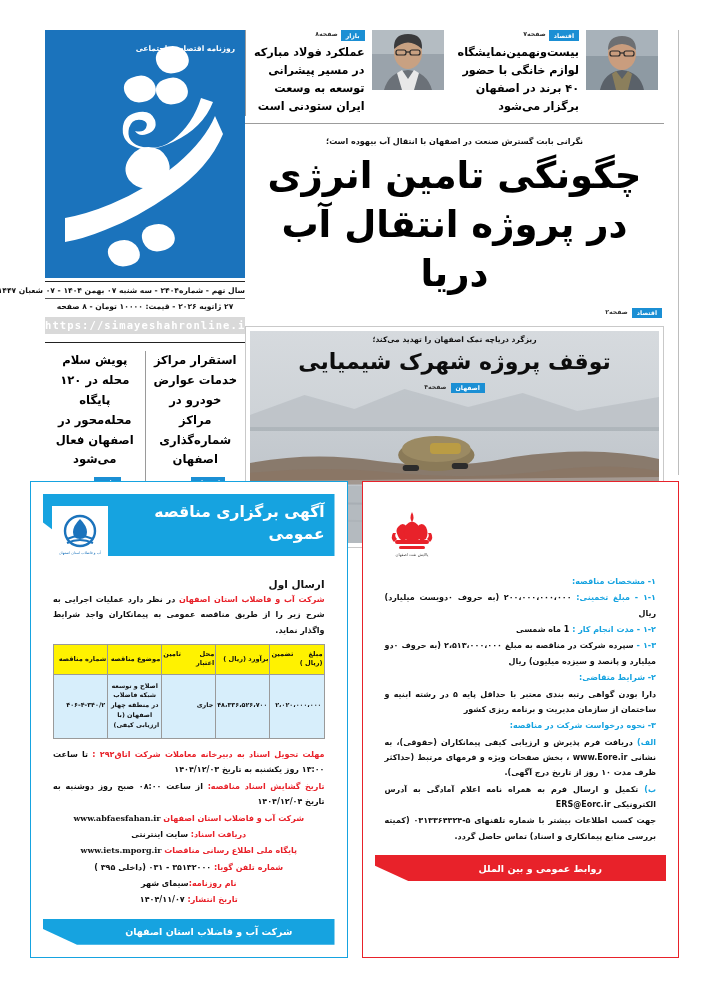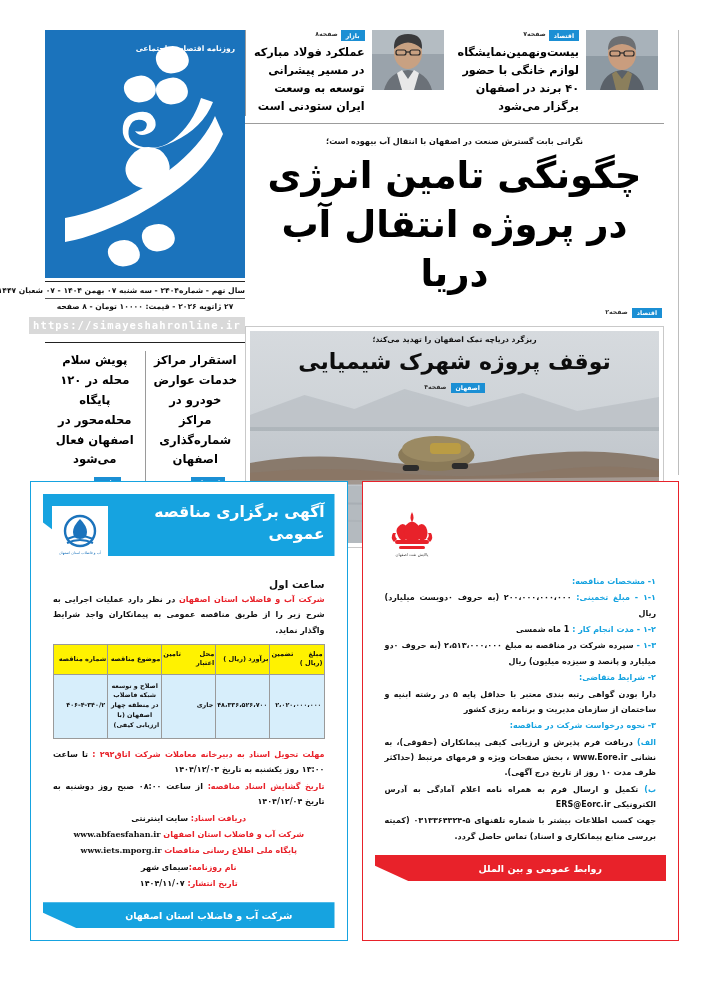--- a/index.html
+++ b/index.html
@@ -77,21 +77,21 @@
     color: #111;
     font-weight: 700;
     line-height: 1.5;
     white-space: nowrap;
     letter-spacing: -0.1px;
   }
 
   .meta-line.second { border-top: 0.8px solid #555; margin-top: 2px; padding-top: 2px; font-weight: 600; }
 
   .url-bar {
-    width: 216px;
+    width: 200px;
     margin-top: 4px;
     background: #d9d9d9;
     color: #ffffff;
     text-align: center;
     font-family: "DejaVu Sans Mono", "Liberation Mono", monospace;
     font-size: 10.5px;
     letter-spacing: 1.1px;
     padding: 2px 0 3px 0;
     direction: ltr;
     font-weight: 700;
@@ -636,21 +636,21 @@
             <circle cx="25" cy="22" r="15" fill="none" stroke="#1b73bc" stroke-width="2.4"></circle>
             <path d="M25 10 q-7 7 -7 13 q0 7 7 7 q7 0 7 -7 q0 -6 -7 -13z" fill="#1b73bc"></path>
             <path d="M12 30 q13 -6 26 0" stroke="#1b73bc" stroke-width="2" fill="none"></path>
             <path d="M12 34 q13 -6 26 0" stroke="#1b73bc" stroke-width="2" fill="none"></path>
             <text x="25" y="45" font-size="3.6" text-anchor="middle" fill="#1b73bc">آب و فاضلاب استان اصفهان</text>
           </svg>
         </div>
       </div>
 
       <div style="padding:0 10px;">
-        <div class="ad-head-sub">ساعت اول</div>
+        <div class="ad-head-sub">ارسال اول</div>
       </div>
 
       <div class="ad-body">
         <div class="ad-p">
           <span class="hl-red">شرکت آب و فاضلاب استان اصفهان</span><span> در نظر دارد عملیات اجرایی به شرح زیر را از طریق مناقصه عمومی به پیمانکاران واجد شرایط واگذار نماید.</span>
         </div>
 
         <table class="ad-table">
           <thead>
             <tr>
@@ -672,31 +672,34 @@
           </tbody>
         </table>
 
         <div class="ad-p">
           <span class="hl-red">مهلت تحویل اسناد به دبیرخانه معاملات شرکت اتاق۲۹۲ :</span><span> تا ساعت ۱۳:۰۰ روز یکشنبه به تاریخ ۱۴۰۴/۱۲/۰۳</span>
         </div>
         <div class="ad-p">
           <span class="hl-red">تاریخ گشایش اسناد مناقصه:</span><span> از ساعت ۰۸:۰۰ صبح روز دوشنبه به تاریخ ۱۴۰۴/۱۲/۰۴</span>
         </div>
         <div class="ad-p center">
-          <span class="hl-red">دریافت اسناد:</span><span> سایت اینترنتی</span>
-        </div>
-        <div class="ad-p center">
           <span class="hl-red">شرکت آب و فاضلاب استان اصفهان</span>
           <span class="ltr">www.abfaesfahan.ir</span>
+        </div>
+        <div class="ad-p center">
+          <span class="hl-red">دریافت اسناد:</span><span> سایت اینترنتی</span>
         </div>
         <div class="ad-p center">
           <span class="hl-red">پایگاه ملی اطلاع رسانی مناقصات</span>
           <span class="ltr">www.iets.mporg.ir</span>
         </div>
         <div class="ad-p center">
+          <span class="hl-red">شماره تلفن گویا:</span><span>  ۳۵۱۳۲۰۰۰ - ۰۳۱ (داخلی ۳۹۵ )</span>
+        </div>
+        <div class="ad-p center">
           <span class="hl-red">نام روزنامه:</span><span>سیمای شهر</span>
         </div>
         <div class="ad-p center">
           <span class="hl-red">تاریخ انتشار:</span><span> ۱۴۰۴/۱۱/۰۷</span>
         </div>
       </div>
 
       <div class="ad-footer">
         <div class="ad-footer-band">شرکت آب و فاضلاب استان اصفهان</div>
       </div>

